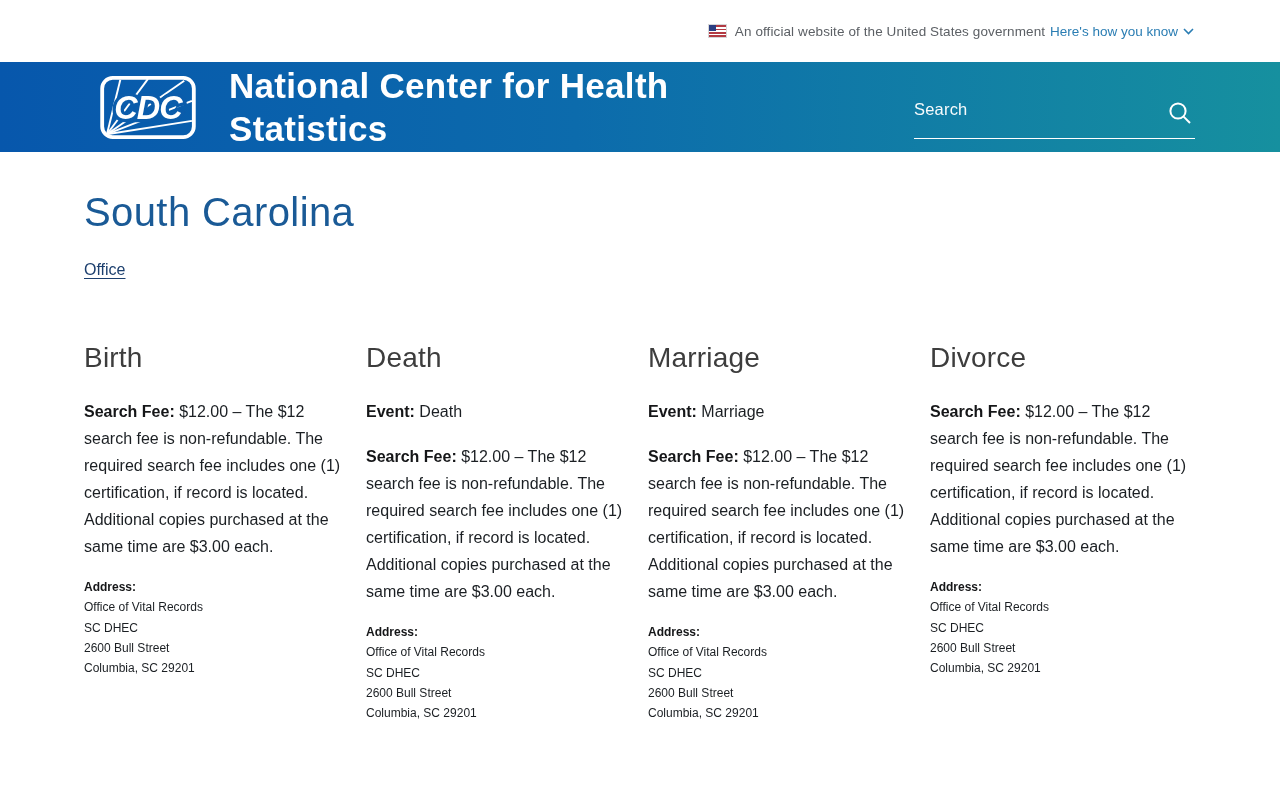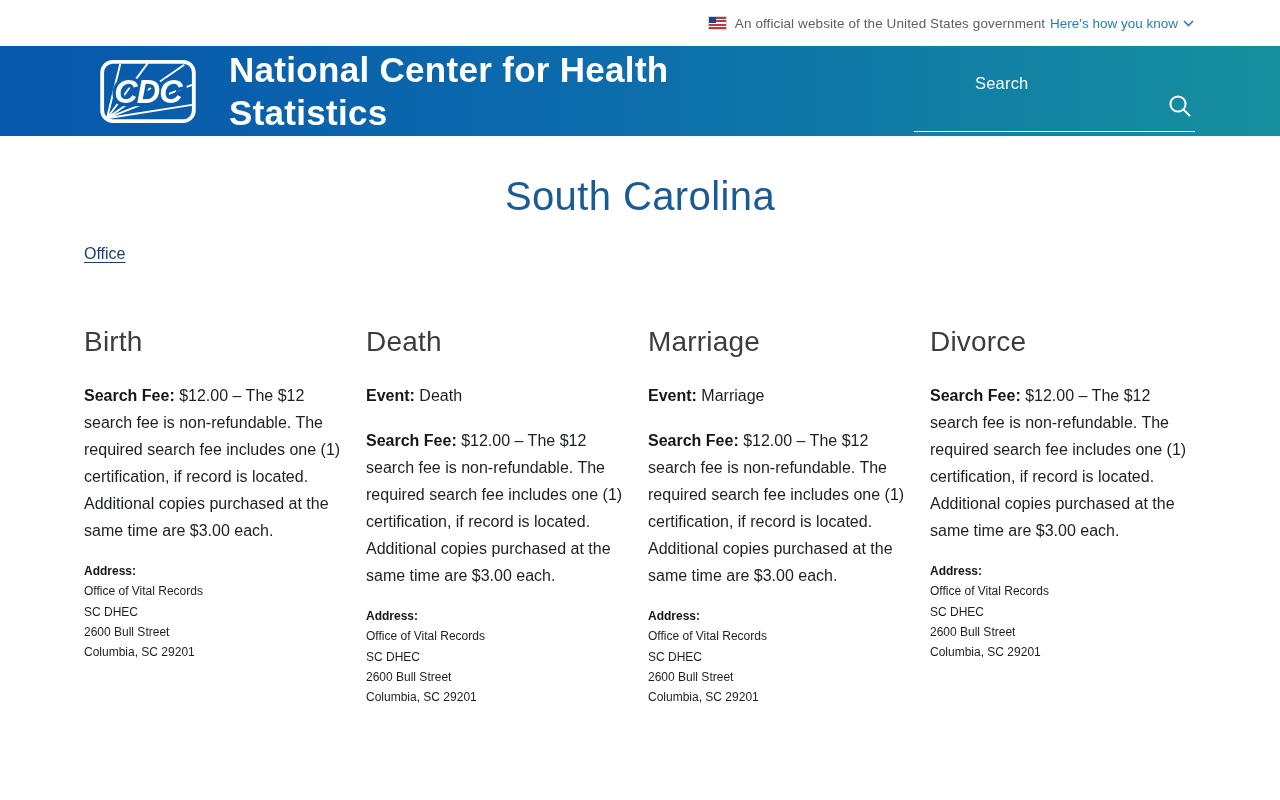--- a/index.html
+++ b/index.html
@@ -1,47 +1,47 @@
 <!DOCTYPE html>
 <html><head>
 <meta charset="utf-8">
 <style>
   * { margin:0; padding:0; box-sizing:border-box; }
   html,body { width:1280px; height:800px; overflow:hidden; background:#fff;
     font-family:"Liberation Sans", sans-serif; color:#1b1f23; }
 
   
-  .gov-banner { height:46px; background:#fff; display:flex; align-items:center;
+  .gov-banner { height:62px; background:#fff; display:flex; align-items:center;
     justify-content:flex-end; padding-right:86px; font-size:13.5px; }
   .flag { position:relative; width:17px; height:12px; margin-right:9px;
     background:repeating-linear-gradient(180deg,#b23a43 0 1.8px,#ffffff 1.8px 3.5px);
     outline:1px solid #d6d7d9; flex:0 0 auto; }
   .flag-canton { position:absolute; top:0; left:0; width:7.5px; height:6px; background:#2b3e82; }
   .gov-banner-text { color:#5c6065; letter-spacing:.1px; }
   .gov-banner-link { color:#2a7db3; text-decoration:none; margin-left:5px; cursor:pointer; }
   .chev { display:inline-block; margin-left:5px; }
   .chev svg { display:block; }
 
   
   .site-header { height:90px; background:linear-gradient(90deg,#0757ac 0%,#0c6bac 45%,#16909f 100%);
     display:flex; align-items:center; padding:0 85px 0 100px; }
   .cdc-logo { width:96px; height:63px; flex:0 0 auto; }
   .agency-title { margin-left:33px; color:#fff; font-size:35px; line-height:1.23;
     font-weight:700; letter-spacing:.3px; width:490px; }
   .search-wrap { margin-left:auto; margin-top:24px; width:281px; }
-  .search-row { display:flex; align-items:flex-end; border-bottom:1px solid #ffffff; padding-bottom:12px;flex-direction:column; }
+  .search-row { display:flex; align-items:flex-start; border-bottom:1px solid #ffffff; padding-bottom:12px; }
   .search-input { flex:1; background:transparent; border:none; outline:none;
     font-size:16.5px; color:#fff; font-family:"Liberation Sans",sans-serif; letter-spacing:.2px; }
   .search-input::placeholder { color:#fff; opacity:.97; }
   .search-btn { background:transparent; border:none; cursor:pointer; padding:0 2px; }
   .search-btn svg { display:block; }
 
   
   .main { padding:0 84px; }
-  .page-title { margin-top:38px; font-size:40px; font-weight:400; color:#1a5a96; letter-spacing:.4px;text-align:center; }
+  .page-title { margin-top:38px; font-size:40px; font-weight:400; color:#1a5a96; letter-spacing:.4px; }
   .print-link { display:inline-block; margin-top:26px; font-size:16px; color:#1c3f6e;
     text-decoration:underline; text-underline-offset:3px; cursor:pointer; }
 
   .columns { display:grid; grid-template-columns:repeat(4,1fr); column-gap:16px; margin-top:63px; }
   .col-heading { font-size:28px; font-weight:400; color:#3d3d3d; letter-spacing:.2px; margin-bottom:24px; }
   .vr-line { font-size:16px; line-height:1.69; margin-bottom:18px; }
   .vr-para  { font-size:16px; line-height:1.69; margin-bottom:17px; }
   b { color:#151618; }
   .addr-block { font-size:12px; line-height:1.69; }
   .addr-line { display:block; }

